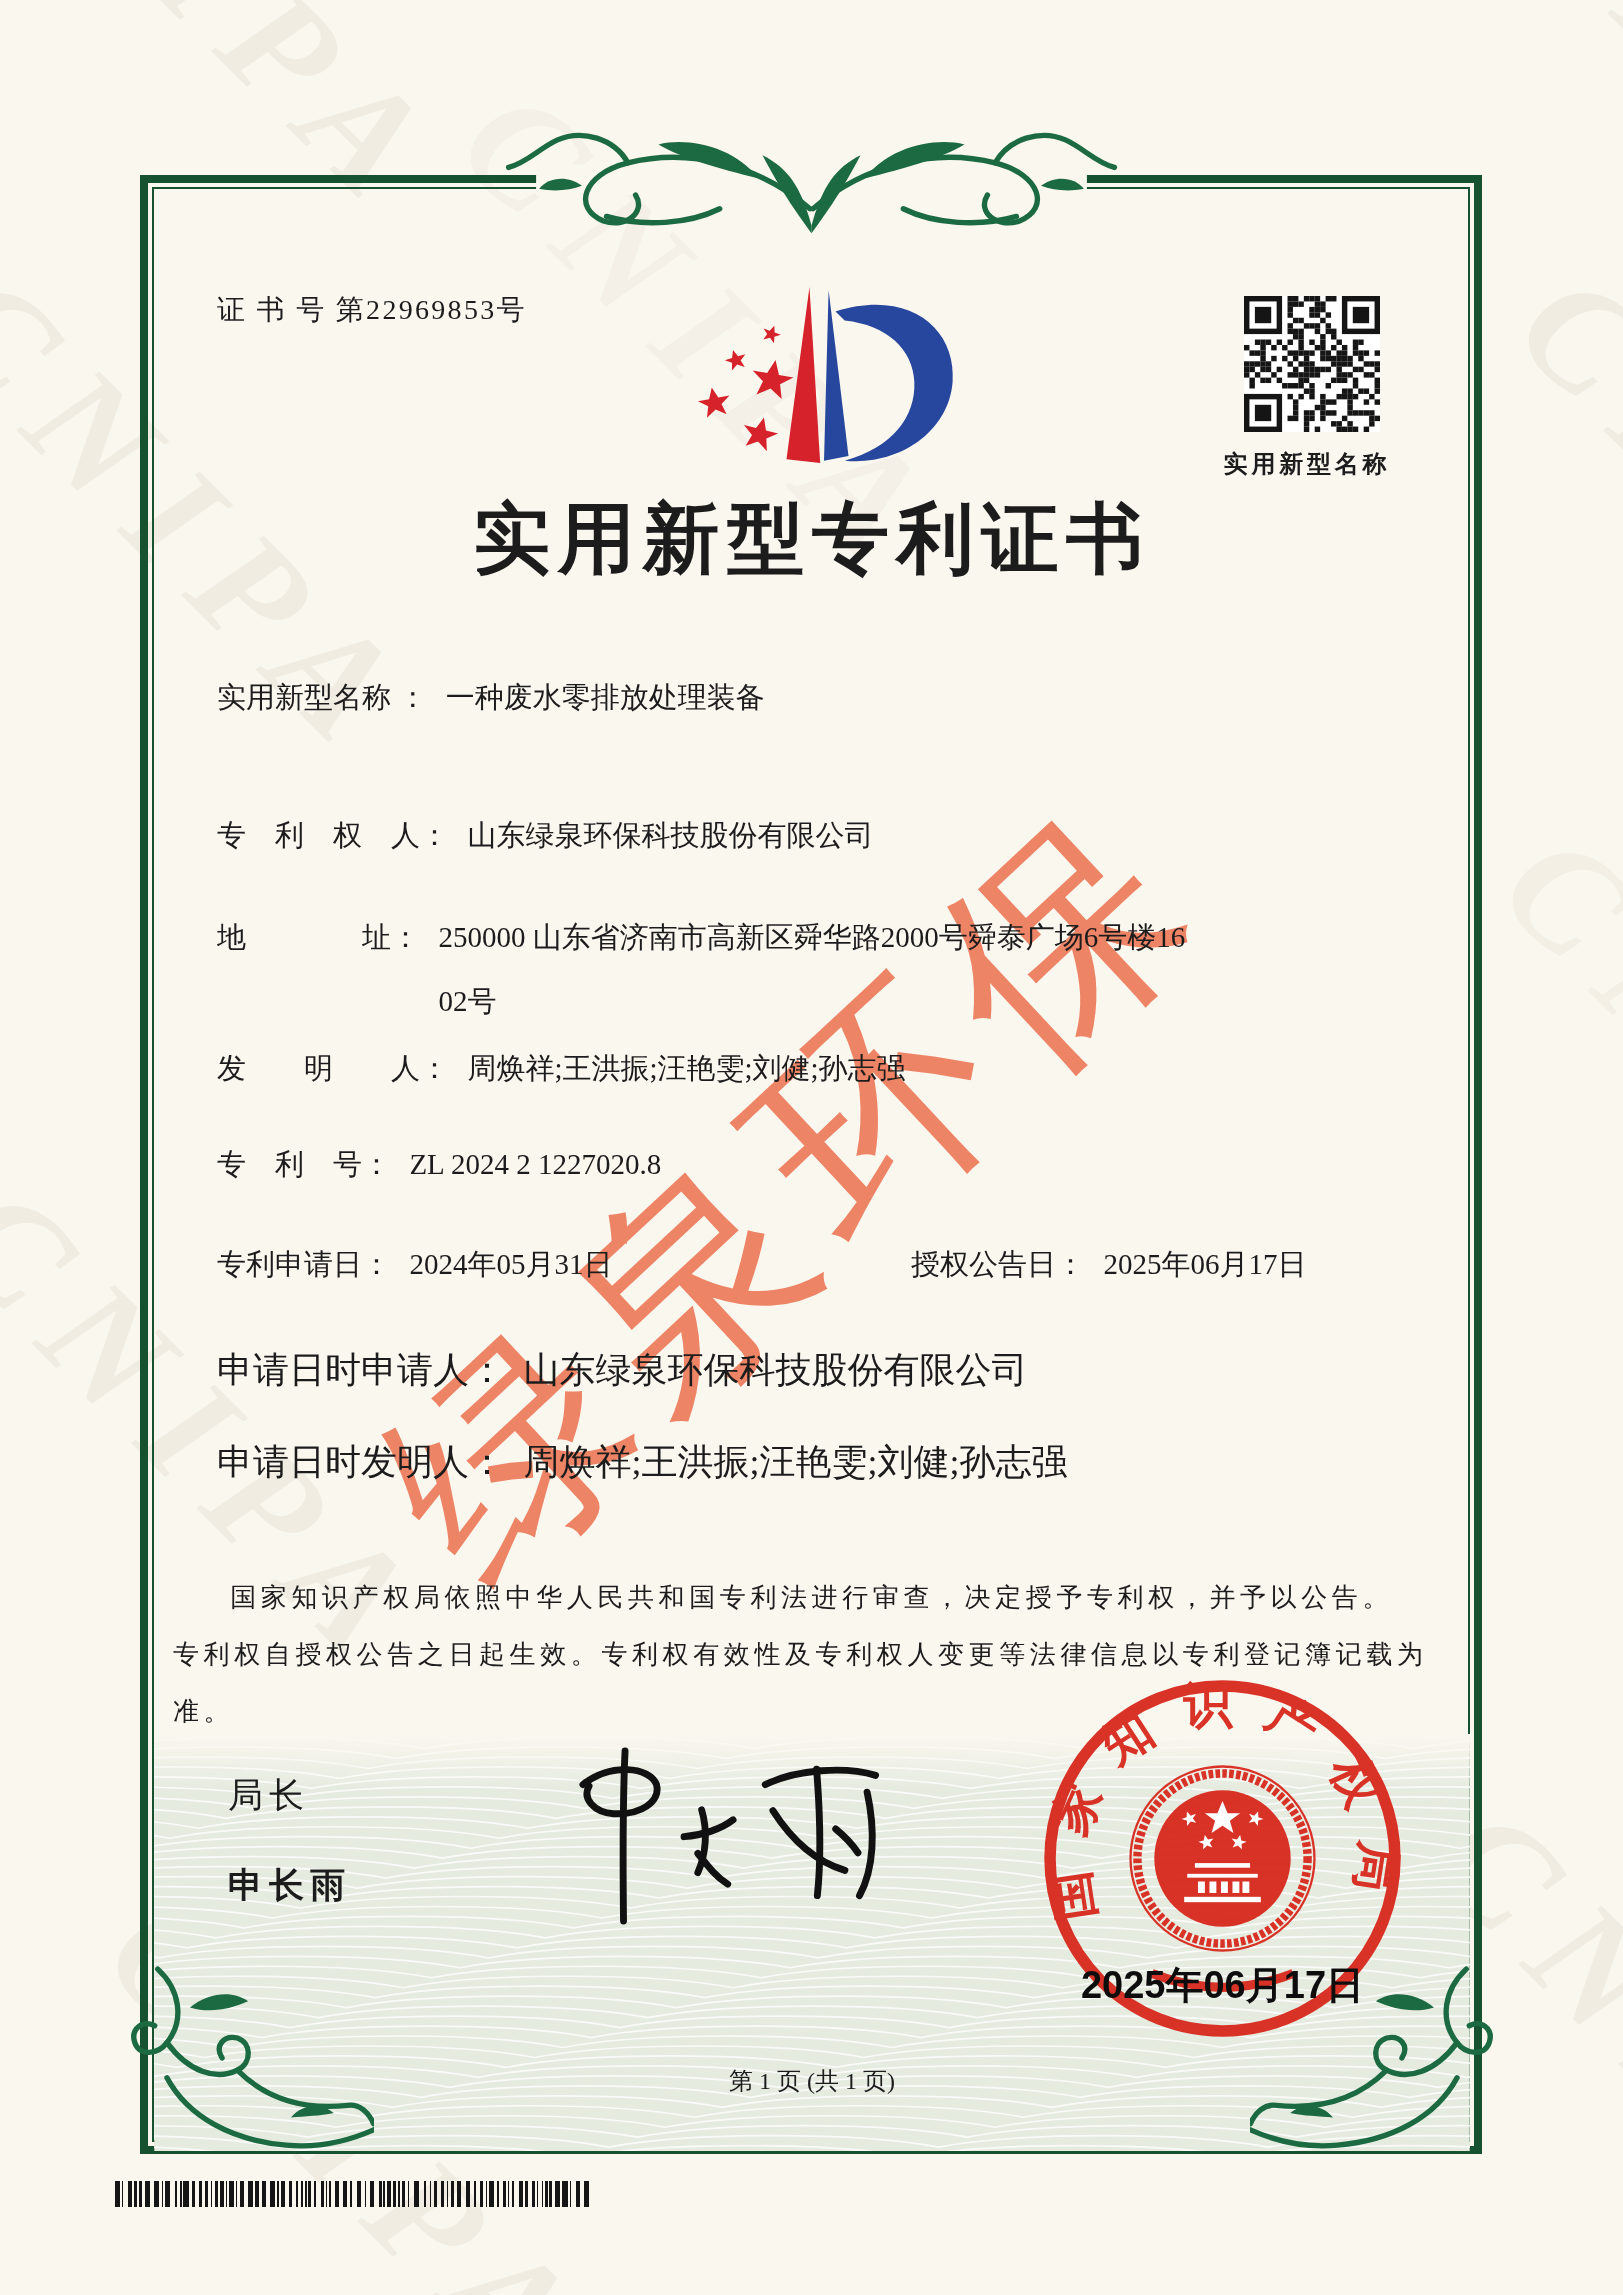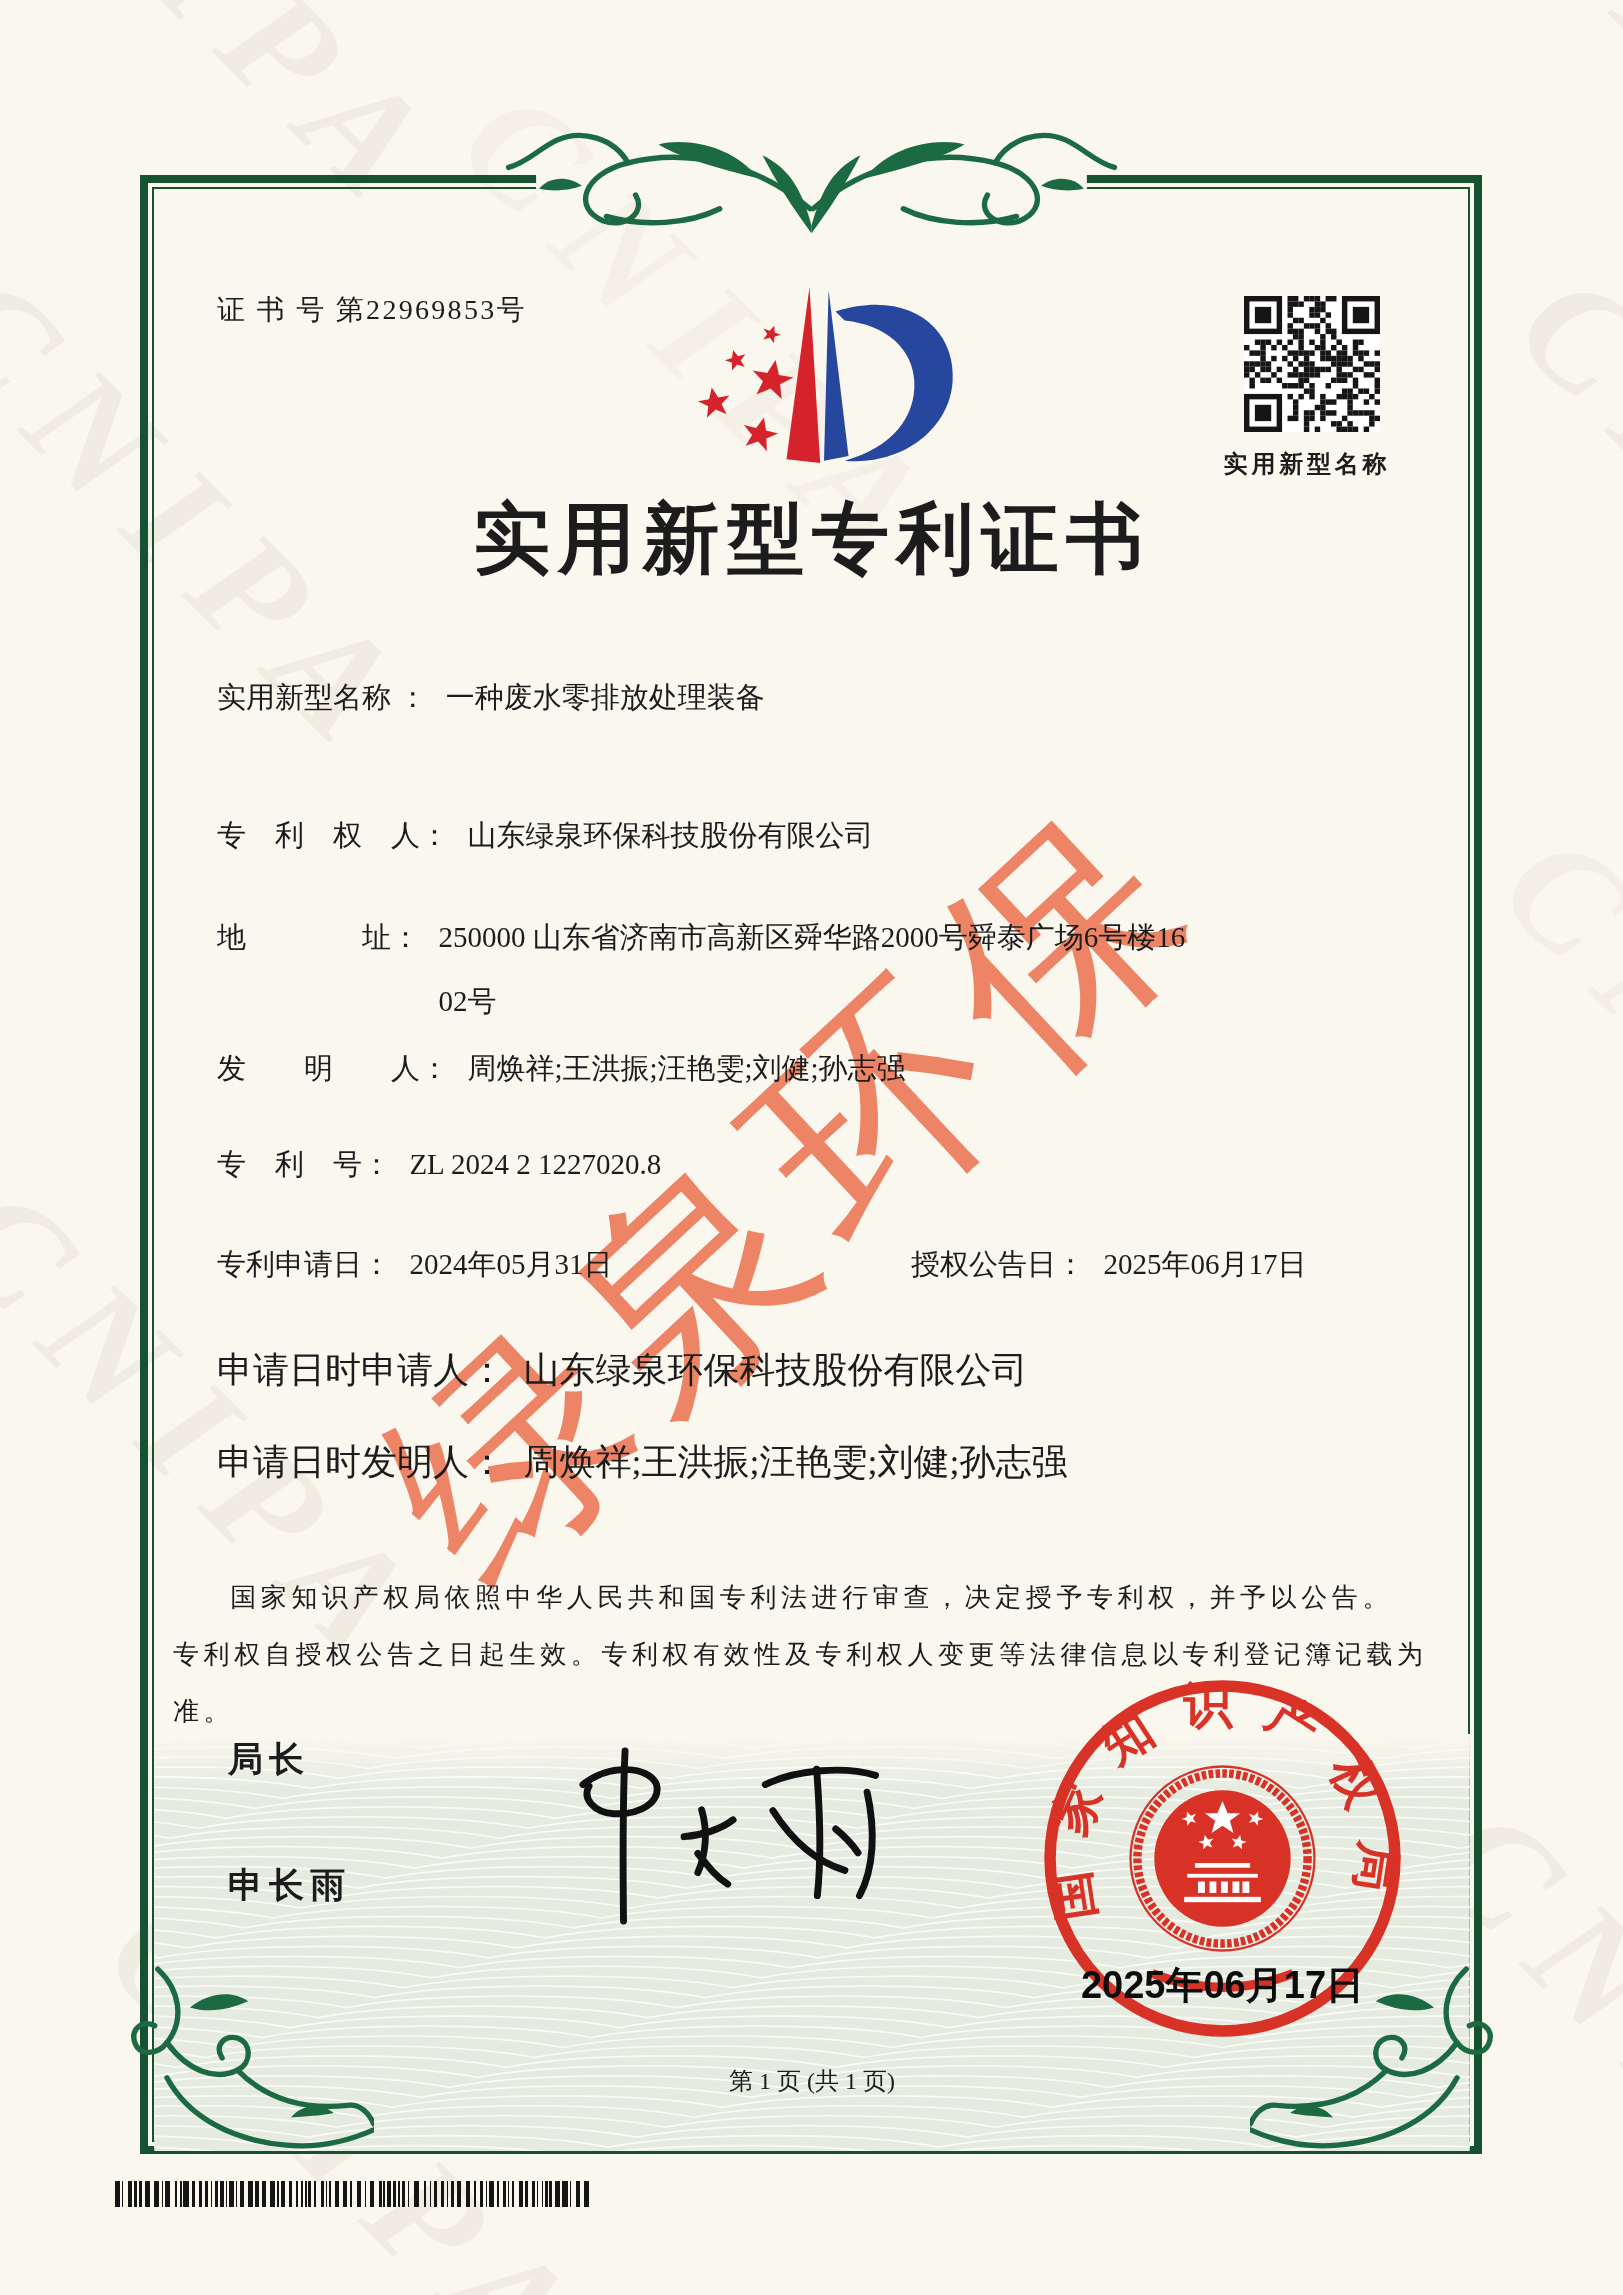--- a/index.html
+++ b/index.html
@@ -35,21 +35,21 @@
   .row .lbl{white-space:pre;}
   .row .val{white-space:pre-line;margin-left:18.4px;}
   .row.small{font-size:36px;}
   .addr .lbl,.addr .val{line-height:64px;}
   .addr .val{width:1073px;}
 
   .statement{position:absolute;left:173px;top:1569px;width:1279px;font-size:26px;line-height:57px;
       letter-spacing:4.6px;text-indent:2.2em;white-space:pre-line;z-index:4;}
 
   
-  .signer-title{position:absolute;left:228px;top:1736px;font-size:35px;font-weight:bold;letter-spacing:6.1px;
+  .signer-title{position:absolute;left:228px;top:1772px;font-size:35px;font-weight:normal;letter-spacing:6.1px;
       font-family:"Liberation Sans","DejaVu Sans",sans-serif;z-index:4;}
   .signer-name{position:absolute;left:228px;top:1862px;font-size:35px;font-weight:bold;letter-spacing:6.1px;
       font-family:"Liberation Sans","DejaVu Sans",sans-serif;z-index:4;}
   .signature{position:absolute;left:468px;top:1737px;width:452px;height:207px;z-index:4;}
   .seal{position:absolute;left:1037px;top:1673px;width:371px;height:371px;z-index:5;opacity:.94;}
   .seal-date{position:absolute;left:1037px;top:1960px;width:371px;text-align:center;font-size:38px;
       font-weight:bold;font-family:"Liberation Sans","DejaVu Sans",sans-serif;color:#0d0d0d;z-index:6;}
   .page-footer{position:absolute;left:260px;top:2065px;width:1104px;text-align:center;font-size:24px;z-index:4;}
   .barcode{position:absolute;left:115px;top:2181px;width:491px;height:26px;display:flex;align-items:stretch;z-index:4;}
   .barcode div{background:#151515;height:100%;}

